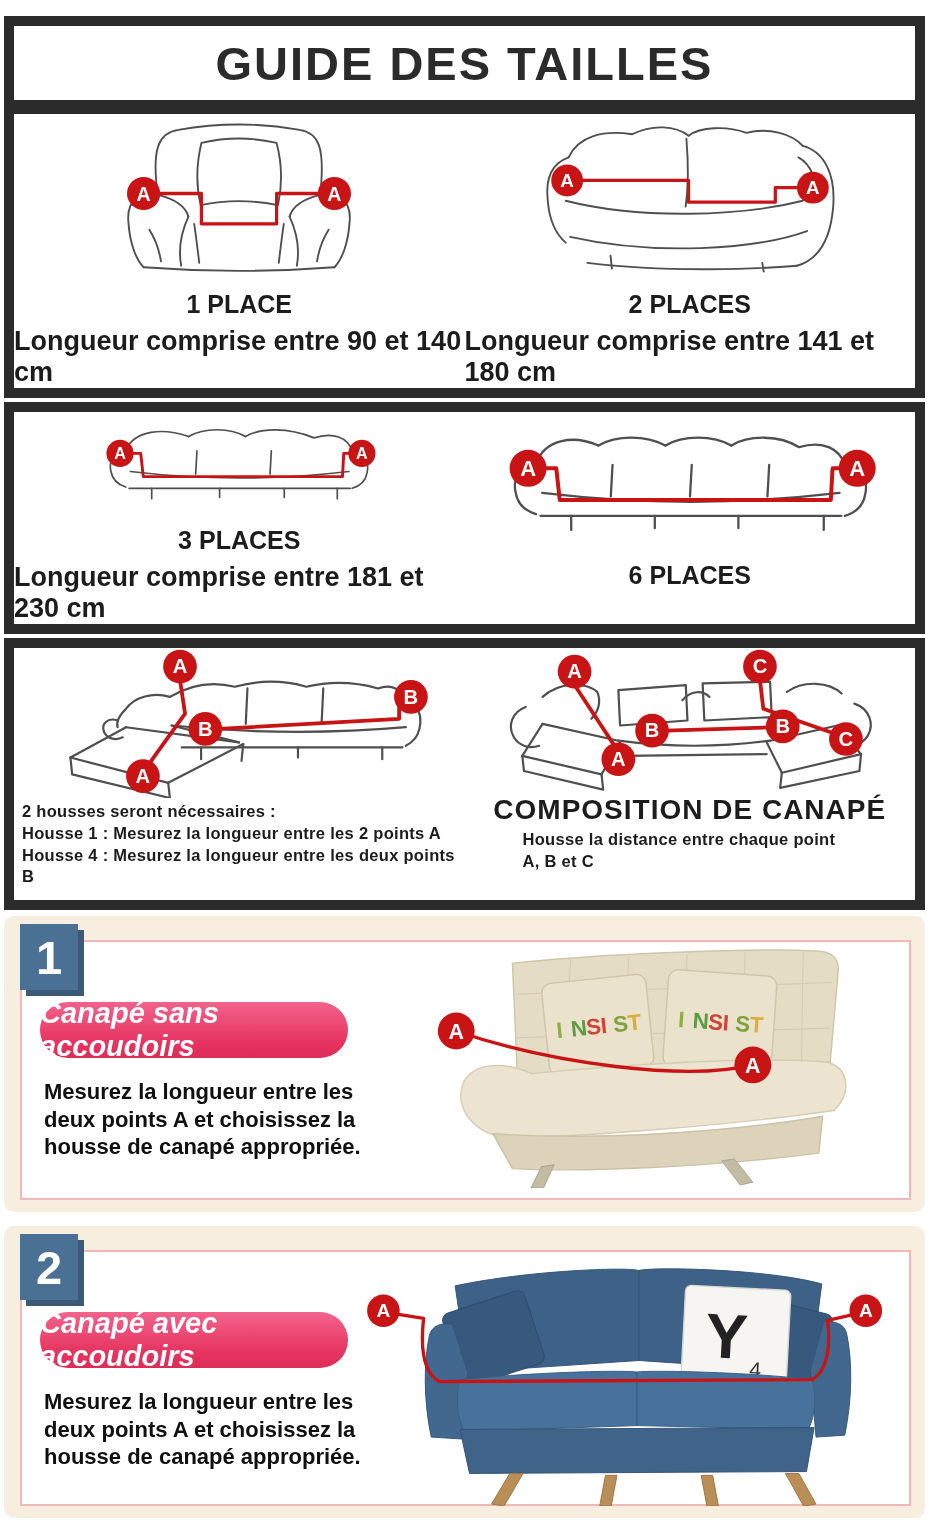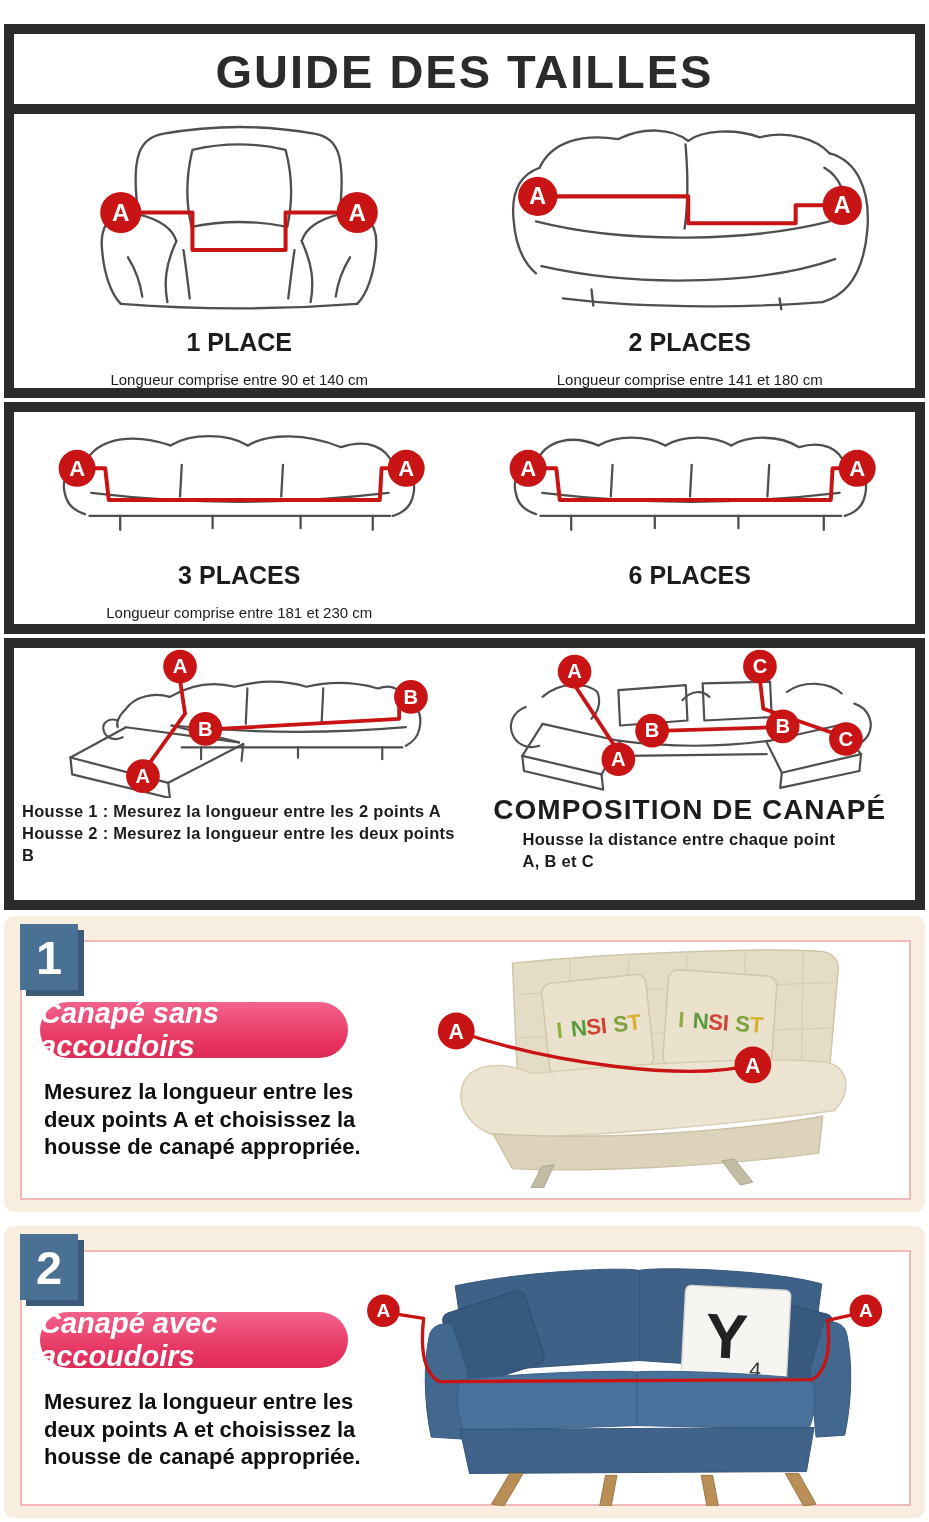--- a/index.html
+++ b/index.html
@@ -1,27 +1,27 @@
 <!DOCTYPE html>
 <html><head>
 <meta charset="utf-8">
 <style>
   html,body{margin:0;padding:0;background:#ffffff;}
   .page{position:relative;width:929px;height:1522px;background:#fff;overflow:hidden;
         font-family:"Liberation Sans",sans-serif;color:#1c1c1c;}
   .gbox{position:absolute;left:4px;right:4px;border:10px solid #2b2b2b;background:#fff;box-sizing:border-box;}
-  #box-title{top:24px;height:94px;display:flex;align-items:center;justify-content:center;}
+  #box-title{top:16px;height:94px;display:flex;align-items:center;justify-content:center;}
   .main-title{font-size:47px;font-weight:bold;letter-spacing:2px;color:#2b2b2b;}
   .row{display:flex;}
   .half{flex:1;display:flex;flex-direction:column;align-items:center;}
   #box-row1{top:104px;height:294px;}
   #box-row2{top:402px;height:232px;}
   #box-row3{top:638px;height:272px;}
   .size-label{font-size:25px;font-weight:bold;margin-top:17px;}
-  .size-range{font-size:15px;font-weight:normal;margin-top:14px;}
+  .size-range{font-size:27px;font-weight:bold;margin-top:7px;}
   .sec-title{font-size:30px;font-weight:bold;letter-spacing:1px;margin-top:-4px;}
   .sec-title.small{font-size:28px;}
   .sec-lines{width:100%;box-sizing:border-box;font-size:16.5px;font-weight:bold;
              letter-spacing:.3px;line-height:1.32;margin-top:3px;}
   .sec-lines.left-pad{padding-left:8px;}
   .sec-lines.right-pad{padding-left:58px;padding-right:6px;}
   .panel{position:absolute;left:4px;right:4px;height:296px;background:#f8eee0;border-radius:10px;}
   #panel-1{top:916px;}
   #panel-2{top:1226px;height:292px;}
   .panel-inner{position:absolute;left:16px;right:14px;top:24px;bottom:12px;background:#fff;
@@ -203,22 +203,23 @@
           <circle class="mcirc" cx="116" cy="152" r="20"></circle>
           <circle class="mcirc" cx="190" cy="96" r="20"></circle>
           <circle class="mcirc" cx="434" cy="58" r="20"></circle>
           <text class="mletter" x="160" y="30" font-size="24">A</text>
           <text class="mletter" x="116" y="160" font-size="24">A</text>
           <text class="mletter" x="190" y="104" font-size="24">B</text>
           <text class="mletter" x="434" y="66" font-size="24">B</text>
         </g>
       </svg>
       <div class="sec-lines left-pad">
+        <div>2 housses seront nécessaires :</div>
         <div>Housse 1 : Mesurez la longueur entre les 2 points A</div>
-        <div>Housse 2 : Mesurez la longueur entre les deux points B</div>
+        <div>Housse 4 : Mesurez la longueur entre les deux points B</div>
       </div>
     </div>
     <div class="half">
       <svg width="450" height="150" viewBox="0 0 470 178">
         <g class="sketch-stroke">
           <path d="M150,50 L230,44 L232,86 L152,92 Z"></path>
           <path d="M250,42 L330,40 L332,82 L252,86 Z"></path>
           <path d="M226,62 C236,50 250,50 258,58"></path>
           <path d="M60,58 C80,40 110,40 125,52 C130,64 126,76 118,84"></path>
           <path d="M40,70 C24,76 18,92 26,106 C32,116 44,120 56,116"></path>

